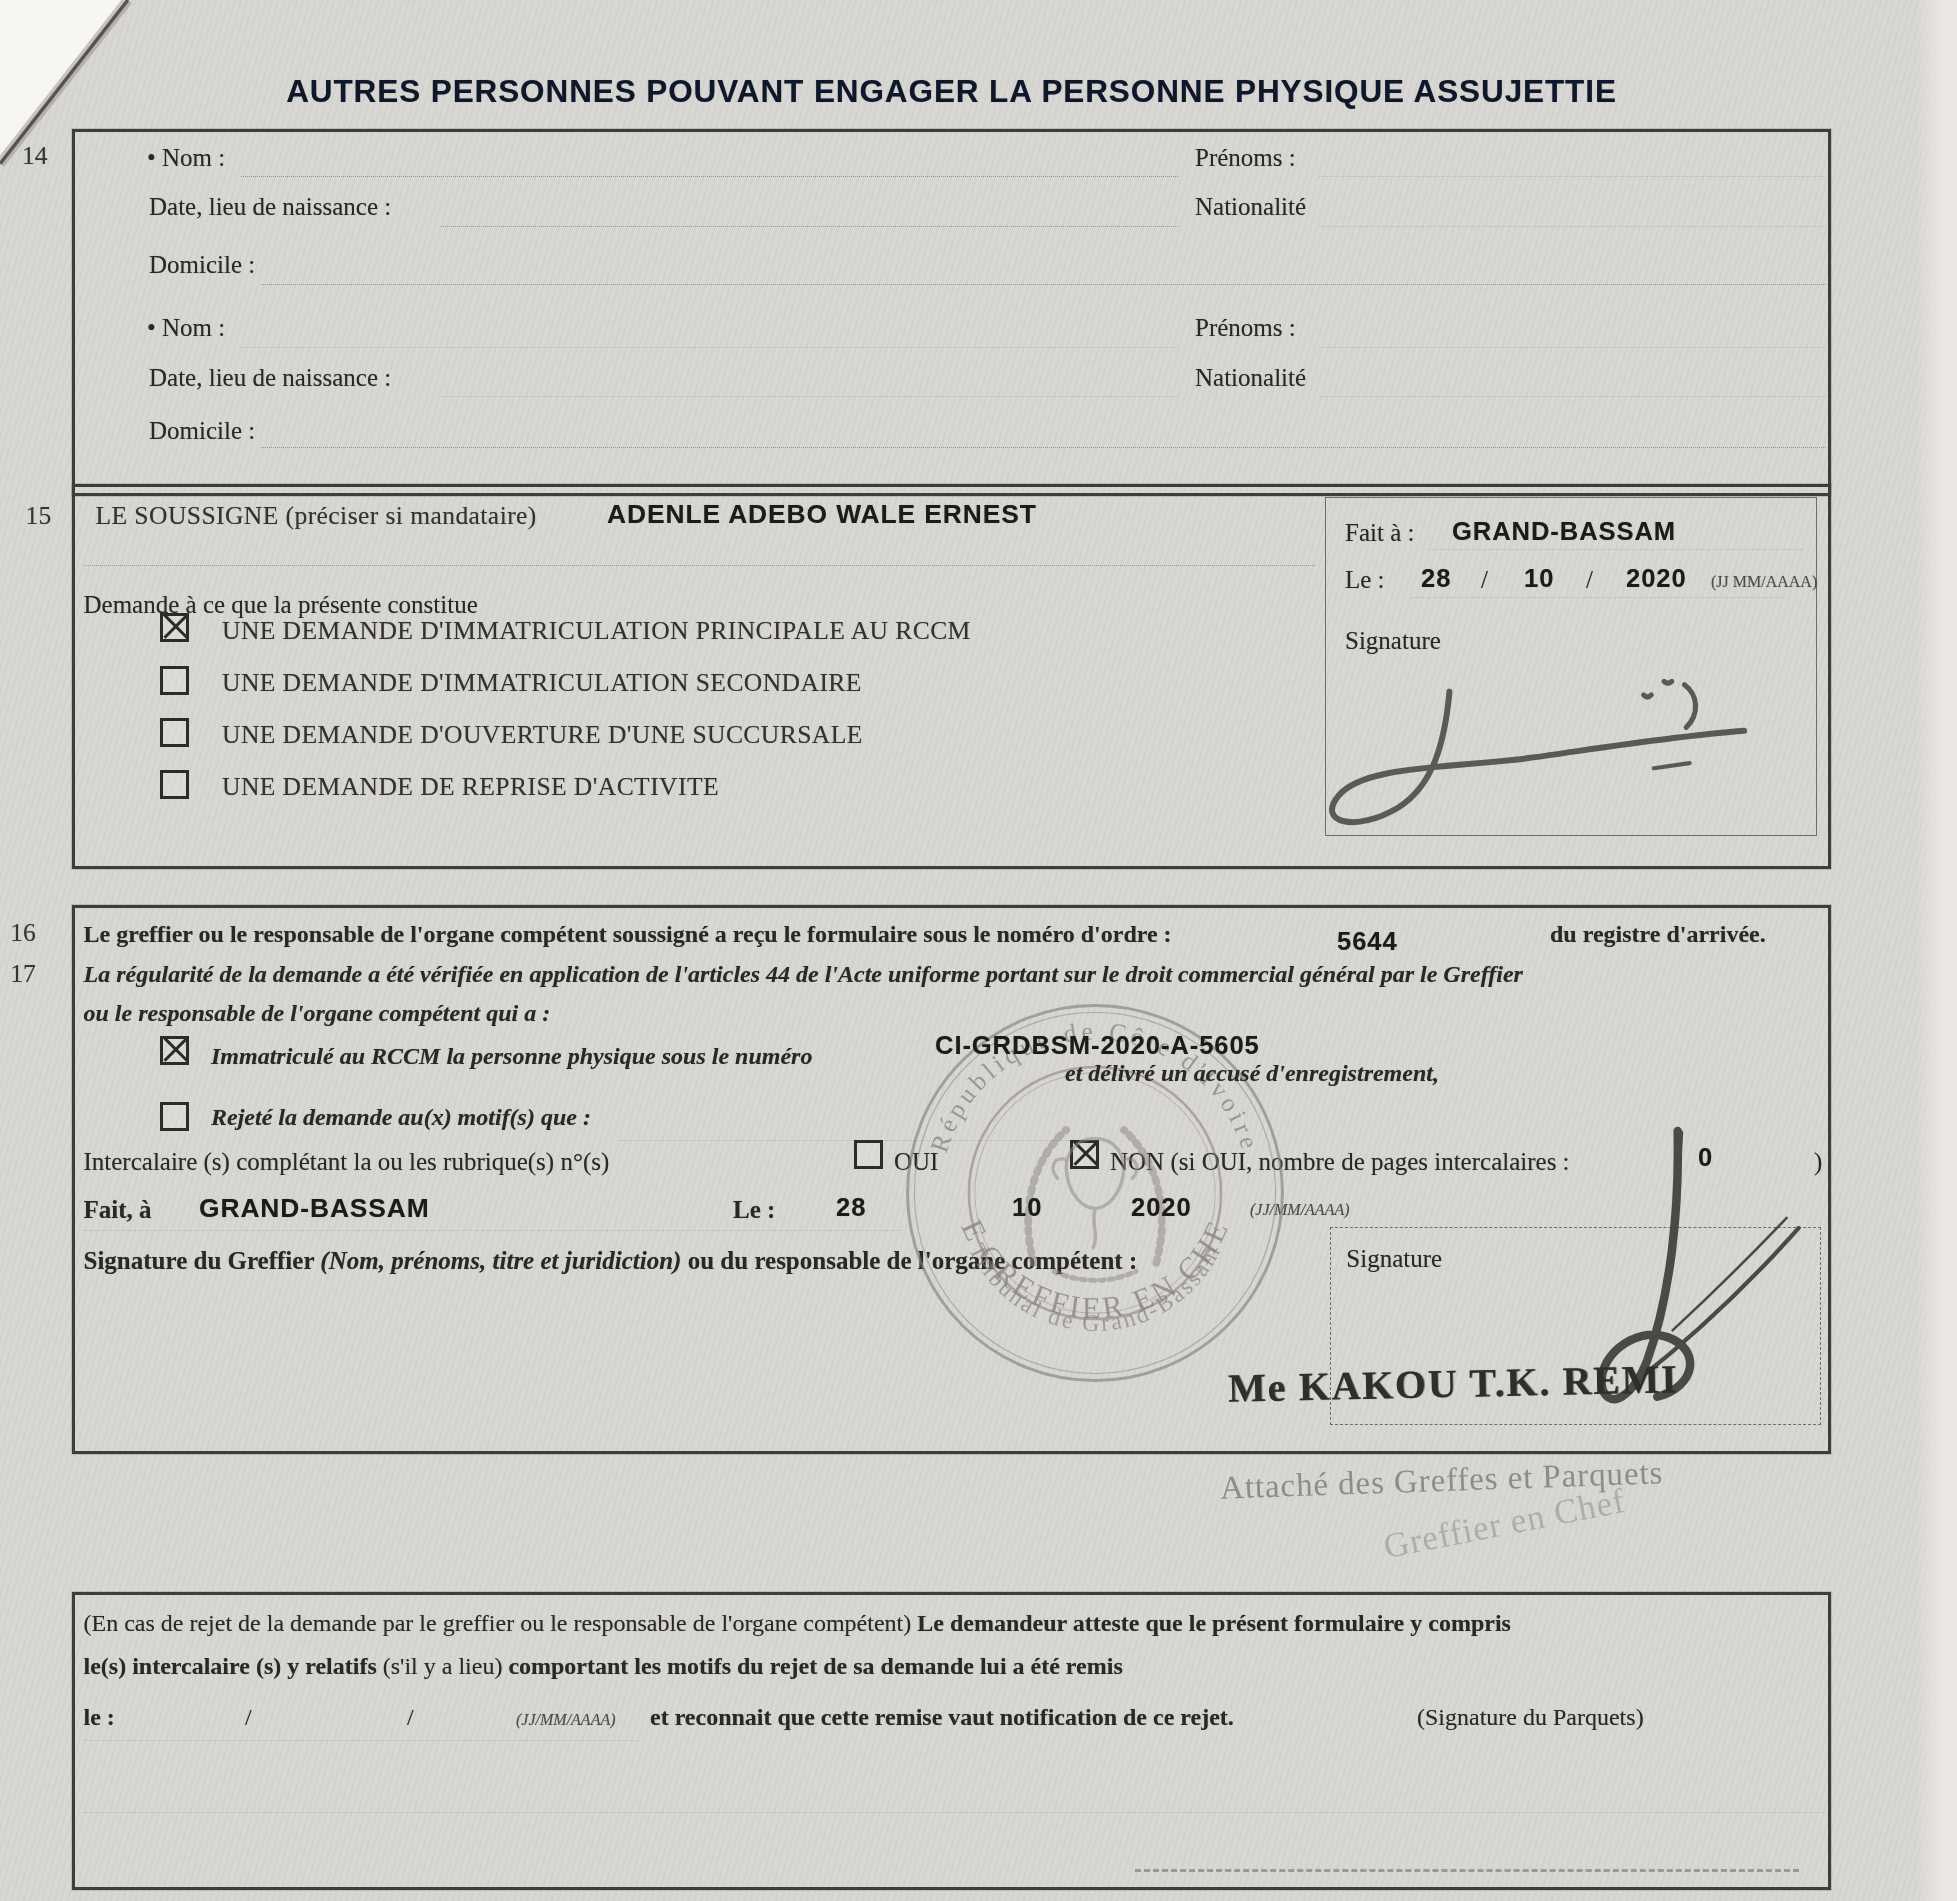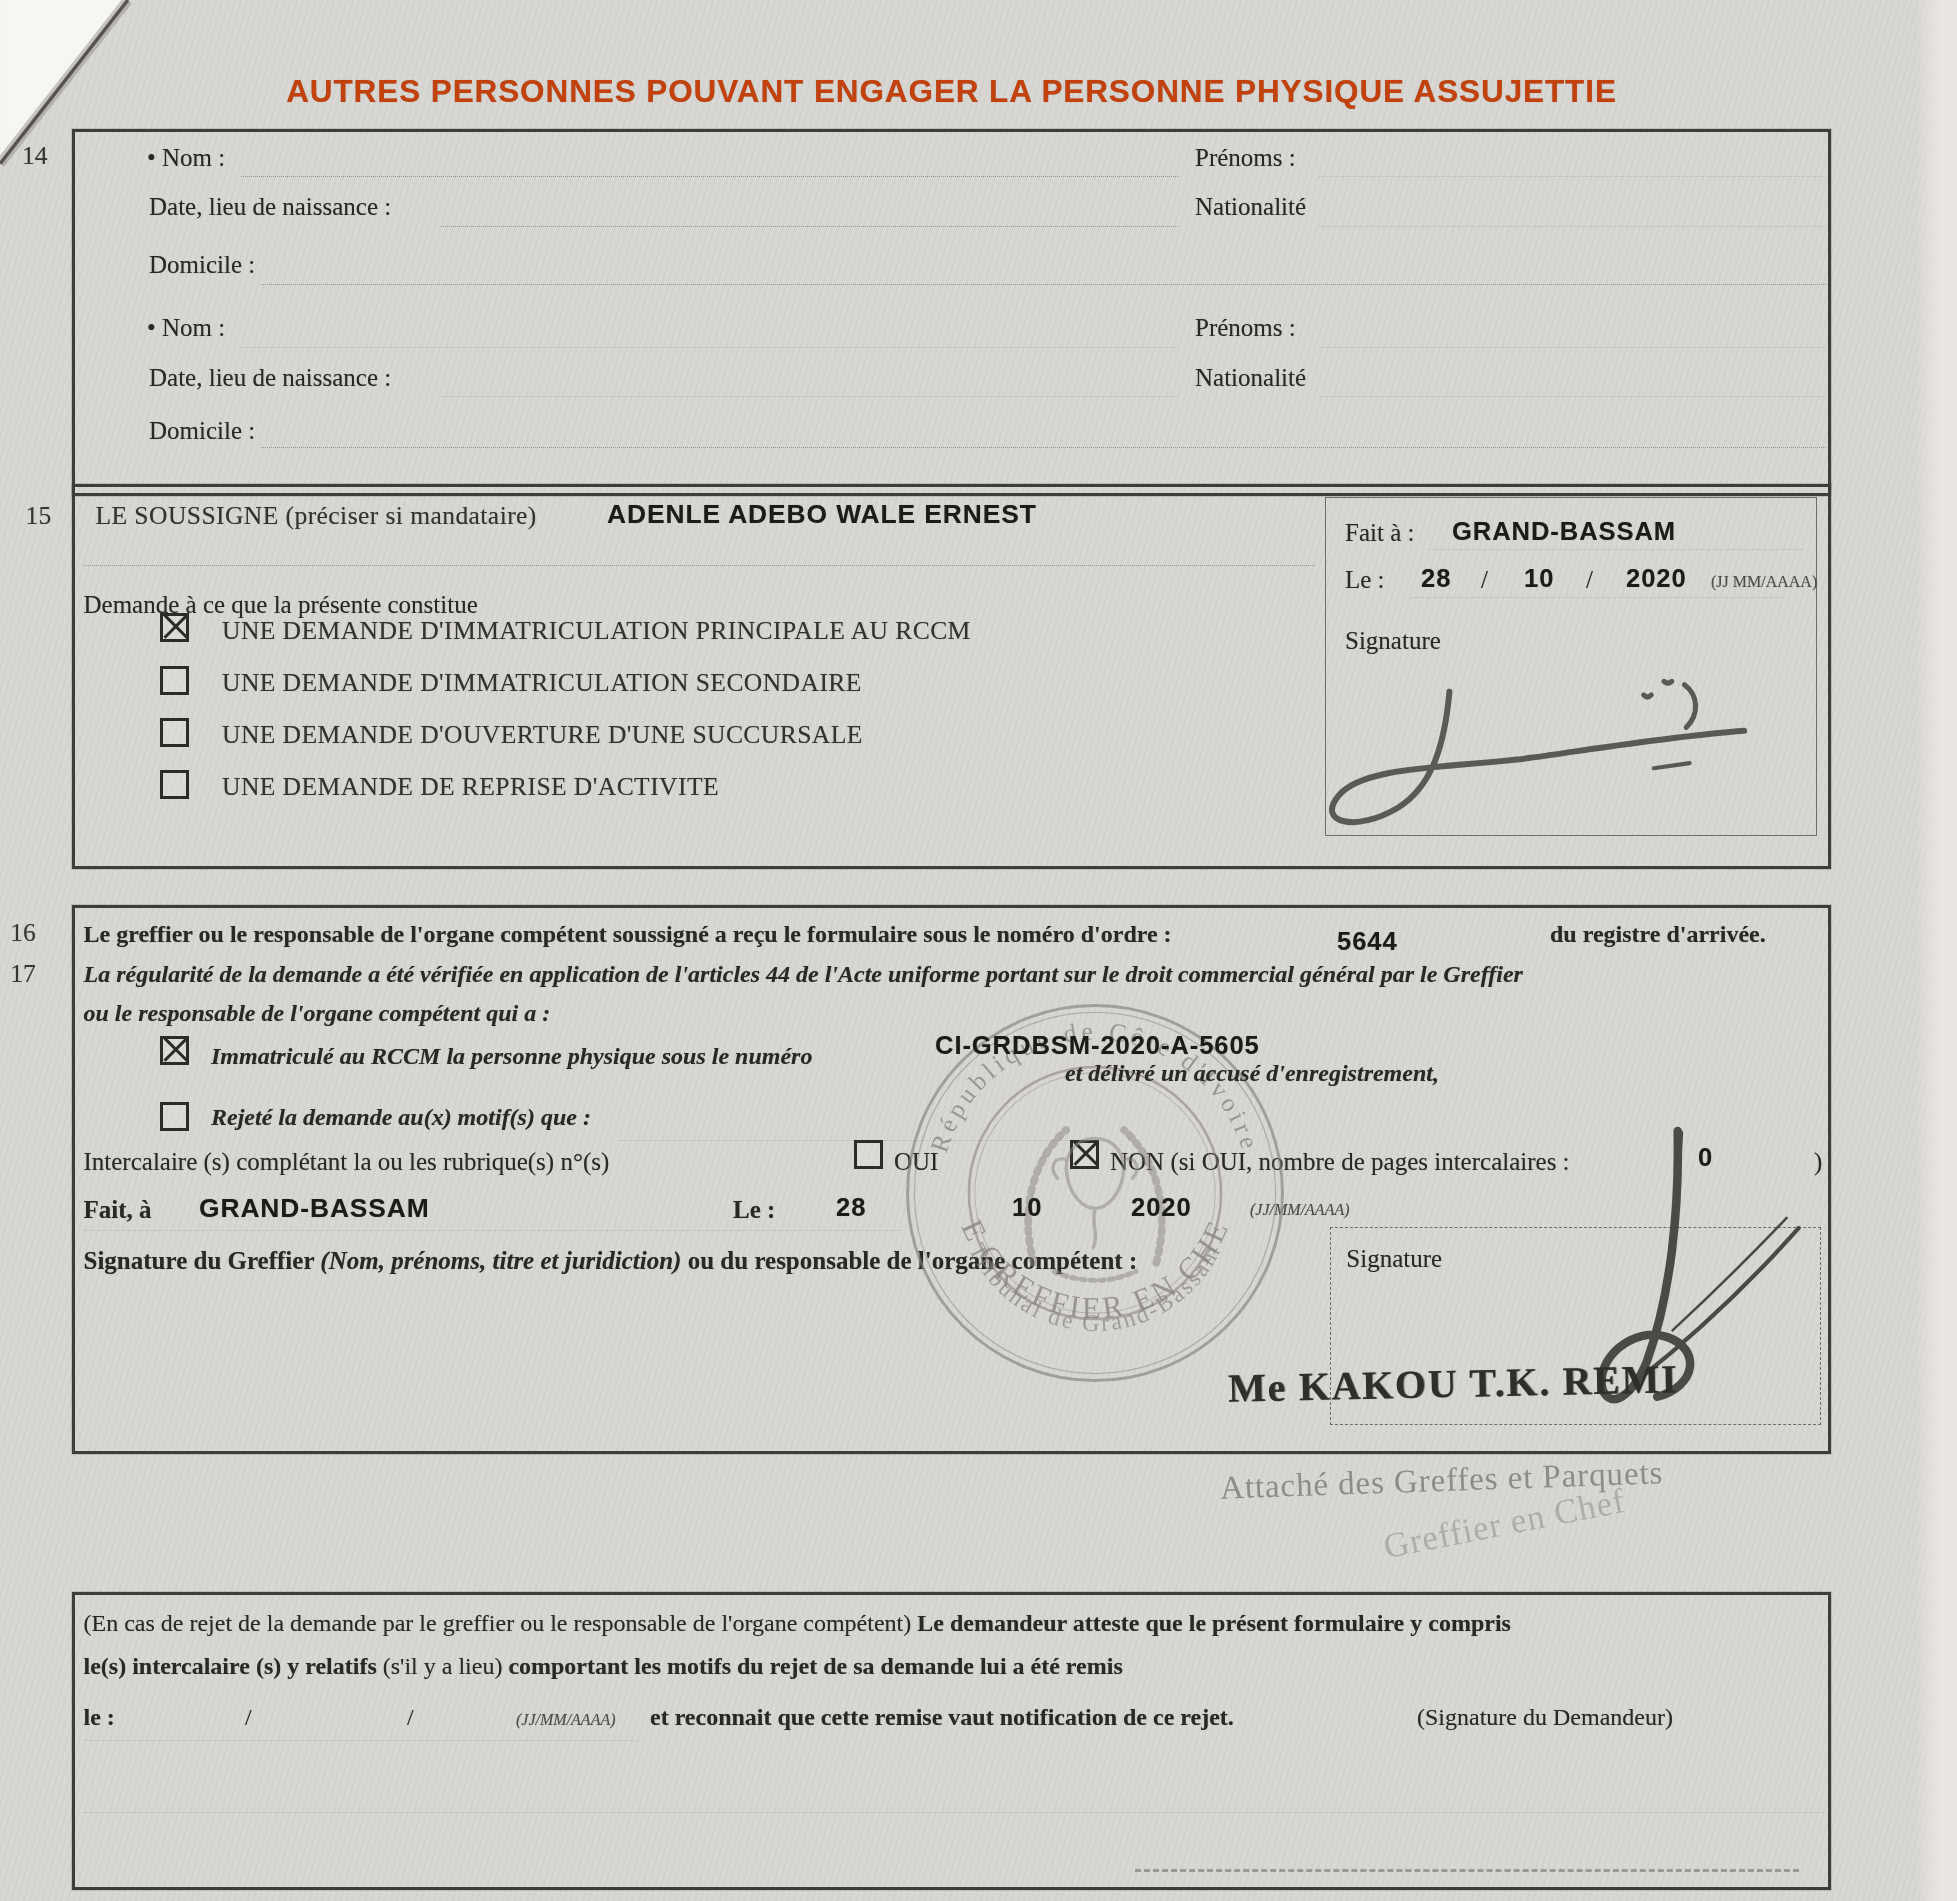--- a/index.html
+++ b/index.html
@@ -5,21 +5,21 @@
   html,body{margin:0;padding:0;}
   .page{position:relative;width:1957px;height:1901px;background:#d8d6d2;overflow:hidden;
         font-family:"Liberation Serif",serif;color:#292826;}
   .page::before{content:"";position:absolute;inset:0;pointer-events:none;
         background:repeating-linear-gradient(105deg,rgba(255,255,255,.05) 0 1.7px,rgba(0,0,0,0) 1.7px 4.3px,rgba(0,0,0,.025) 4.3px 6px);}
   .edge-right{position:absolute;right:0;top:0;width:41px;height:100%;
         background:linear-gradient(90deg,rgba(234,231,226,0),#eae7e2 60%);}
   .abs{position:absolute;white-space:nowrap;line-height:1.15;}
   .scan{text-shadow:0 0 0.9px rgba(30,30,30,.35);}
   .title{font-family:"Liberation Sans",sans-serif;font-weight:bold;font-size:31.5px;
-        letter-spacing:0.9px;color:#c2410c;text-align:center;}
+        letter-spacing:0.9px;color:#0f172a;text-align:center;}
   .box{position:absolute;left:72px;width:1759px;border:3.4px solid #3e3d3b;box-sizing:border-box;
         box-shadow:0 0 0 0.9px rgba(60,60,60,.2);}
   .mnum{font-size:25.6px;color:#37362f;}
   .lbl{font-size:25px;}
   .lbl28{font-size:24px;}
   .caps{font-size:25.6px;letter-spacing:0.4px;color:#33322f;margin-left:12px;}
   .val{font-family:"Liberation Sans",sans-serif;font-weight:bold;font-size:25.6px;color:#1c1b1a;letter-spacing:0.9px;}
   .val31{font-size:26.4px;}
   .bold{font-weight:bold;}
   .ital{font-style:italic;}
@@ -210,21 +210,21 @@
       <span>(En cas de rejet de la demande par le greffier ou le responsable de l'organe compétent) </span><span class="bold">Le demandeur atteste que le présent formulaire y compris</span>
     </div>
     <div class="abs lbl28 scan" style="left:8.5px;top:58px;">
       <span class="bold">le(s) intercalaire (s) y relatifs </span><span>(s'il y a lieu) </span><span class="bold">comportant les motifs du rejet de sa demande lui a été remis</span>
     </div>
     <div class="abs lbl28 bold scan" style="left:8.5px;top:109px;">le :</div>
     <div class="abs lbl28 scan" style="left:170px;top:109px;">/</div>
     <div class="abs lbl28 scan" style="left:332px;top:109px;">/</div>
     <div class="abs small ital scan" style="left:441px;top:116px;">(JJ/MM/AAAA)</div>
     <div class="abs lbl28 bold scan" style="left:575px;top:109px;">et reconnait que cette remise vaut notification de ce rejet.</div>
-    <div class="abs lbl28 scan" style="left:1342px;top:109px;">(Signature du Demandeur)</div>
+    <div class="abs lbl28 scan" style="left:1342px;top:109px;">(Signature du Parquets)</div>
     <div class="dot faint" style="left:8.5px;top:145px;width:554px;"></div>
     <div class="dot faint" style="left:8.5px;top:217px;width:1740px;"></div>
     <div class="dash" style="left:1060px;top:274px;width:664px;"></div>
   </div>
 
   <svg class="fold" width="145" height="179" viewBox="0 0 170 210">
     <polygon points="0,0 150,0 0,192" fill="#f7f6f3"></polygon>
     <line x1="150" y1="0" x2="0" y2="192" stroke="#8a8883" stroke-width="12" opacity=".45"></line>
     <line x1="150" y1="0" x2="0" y2="192" stroke="#57544f" stroke-width="4"></line>
   </svg>

